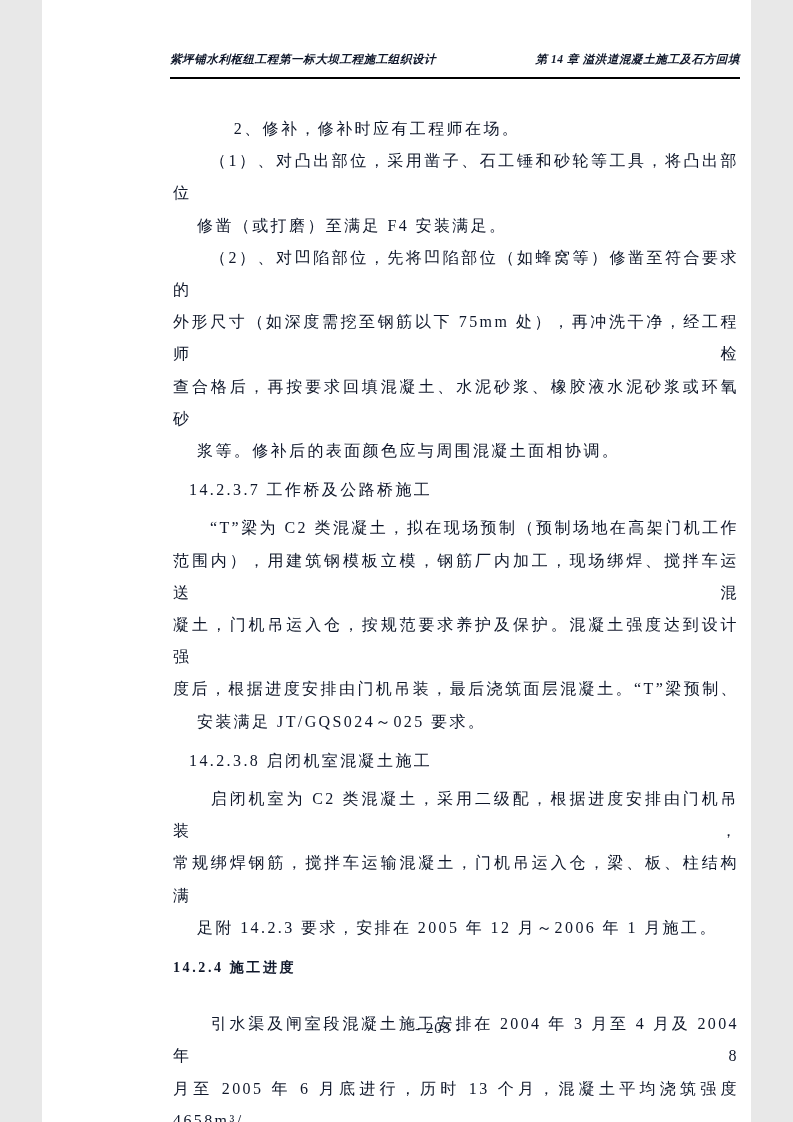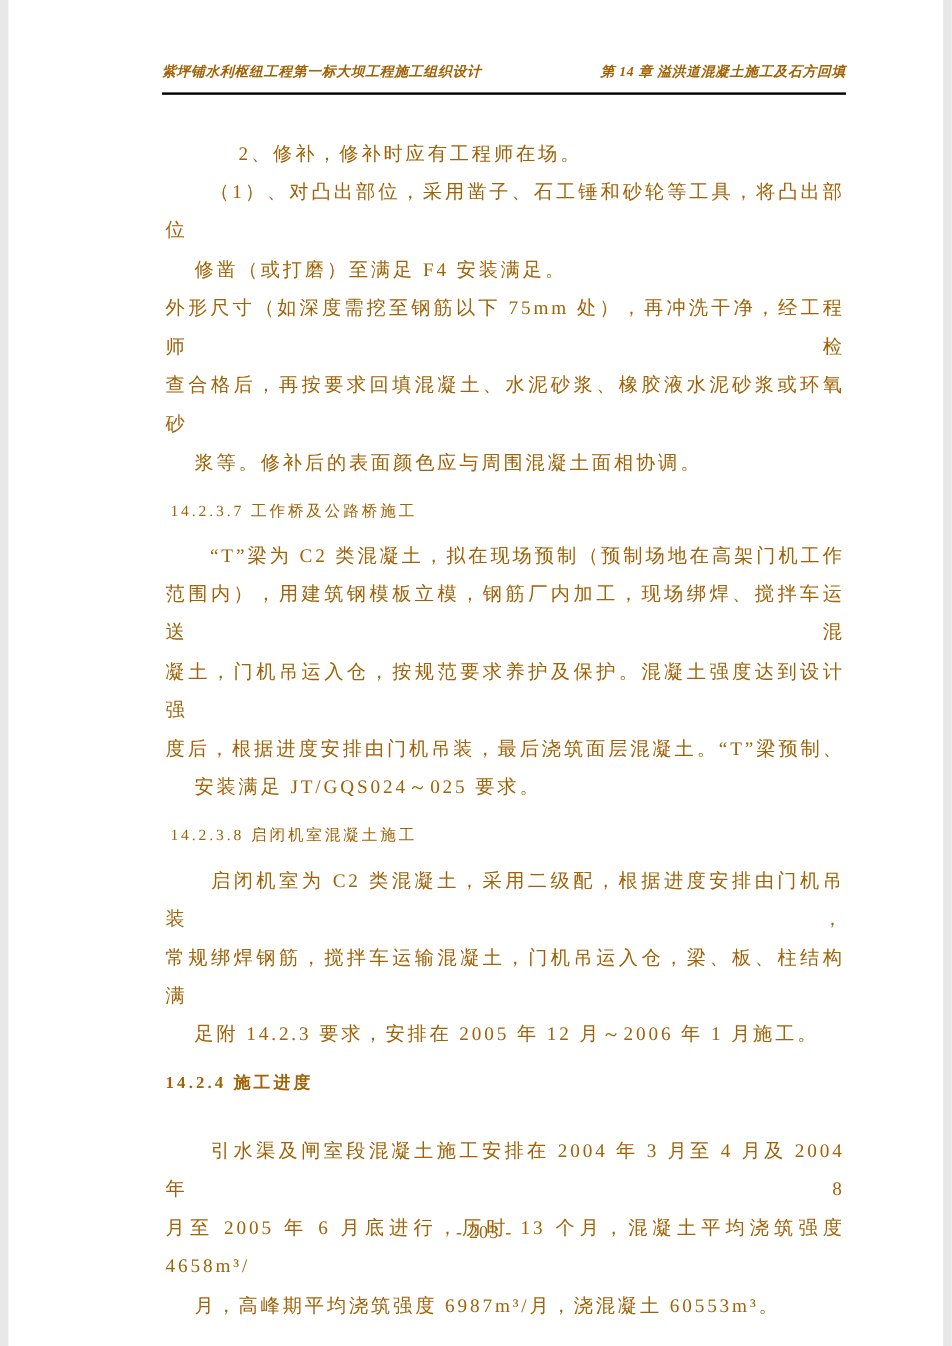--- a/index.html
+++ b/index.html
@@ -1,23 +1,23 @@
 <!DOCTYPE html>
 <html><head>
 <meta charset="utf-8">
 <style>
   html,body{margin:0;padding:0;background:#e8e8e8;}
   .page{
     position:relative;
-    width:779px;height:1122px;
+    width:709px;height:1122px;
     margin:0 auto;
     background:#ffffff;
     overflow:hidden;
     font-family:"Liberation Serif","DejaVu Serif",serif;
-    color:#a16207;
+    color:#0f172a;
   }
   
   .header{
     position:absolute;left:128px;top:52px;width:570px;
     display:flex;justify-content:space-between;align-items:flex-end;
     font-size:11.5px;font-weight:bold;font-style:italic;
     letter-spacing:0.6px;
     padding-bottom:6px;
   }
   .header-rule{
@@ -25,22 +25,22 @@
     border-bottom:2px solid #000;
   }
   
   .content{position:absolute;left:131px;top:113px;width:566px;}
   .line{
     font-size:16px;line-height:32.2px;letter-spacing:2.4px;
     text-align:justify;text-align-last:justify;
   }
   .line.end{text-align-last:left;margin-left:24px;}
   .heading{
-    font-size:13px;line-height:32.2px;letter-spacing:2.4px;
-    margin:7px 4px 6px;
+    font-size:16px;line-height:32.2px;letter-spacing:2.4px;
+    margin:7px 16px 6px;
   }
   .heading-bold{
     font-size:14px;font-weight:bold;line-height:32.2px;letter-spacing:2.6px;
     margin:8px 0 24px;
   }
   
   .footer{
     position:absolute;left:0;top:1020px;width:793px;
     text-align:center;font-size:15px;letter-spacing:1px;
   }
@@ -53,20 +53,21 @@
   <div class="header">
     <span>紫坪铺水利枢纽工程第一标大坝工程施工组织设计</span>
     <span>第 14 章  溢洪道混凝土施工及石方回填</span>
   </div>
   <div class="header-rule"></div>
 
   <div class="content">
       <div class="line end">　　2、修补，修补时应有工程师在场。</div>
       <div class="line">　　（1）、对凸出部位，采用凿子、石工锤和砂轮等工具，将凸出部位</div>
       <div class="line end">修凿（或打磨）至满足 F4 安装满足。</div>
+      <div class="line">　　（2）、对凹陷部位，先将凹陷部位（如蜂窝等）修凿至符合要求的</div>
       <div class="line">外形尺寸（如深度需挖至钢筋以下 75mm 处），再冲洗干净，经工程师检</div>
       <div class="line">查合格后，再按要求回填混凝土、水泥砂浆、橡胶液水泥砂浆或环氧砂</div>
       <div class="line end">浆等。修补后的表面颜色应与周围混凝土面相协调。</div>
       <div class="heading">14.2.3.7 工作桥及公路桥施工</div>
       <div class="line">　　“T”梁为 C2 类混凝土，拟在现场预制（预制场地在高架门机工作</div>
       <div class="line">范围内），用建筑钢模板立模，钢筋厂内加工，现场绑焊、搅拌车运送混</div>
       <div class="line">凝土，门机吊运入仓，按规范要求养护及保护。混凝土强度达到设计强</div>
       <div class="line">度后，根据进度安排由门机吊装，最后浇筑面层混凝土。“T”梁预制、</div>
       <div class="line end">安装满足 JT/GQS024～025 要求。</div>
       <div class="heading">14.2.3.8 启闭机室混凝土施工</div>

